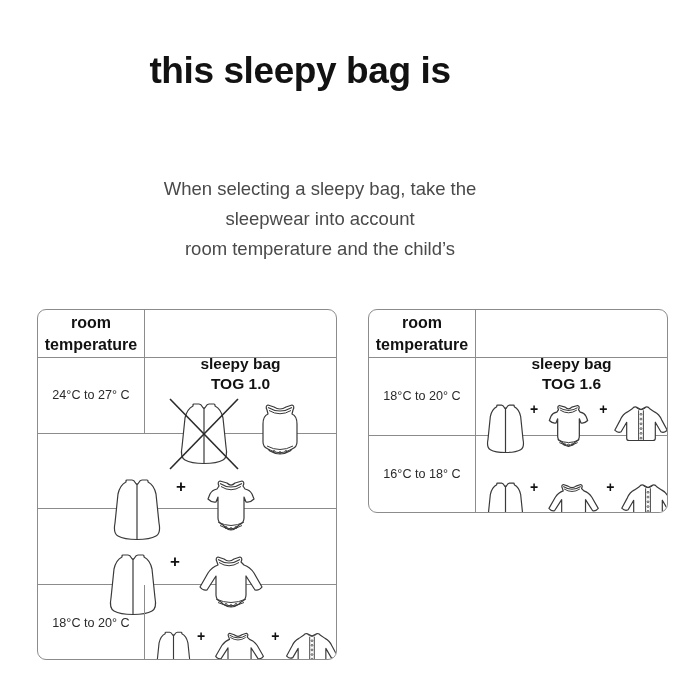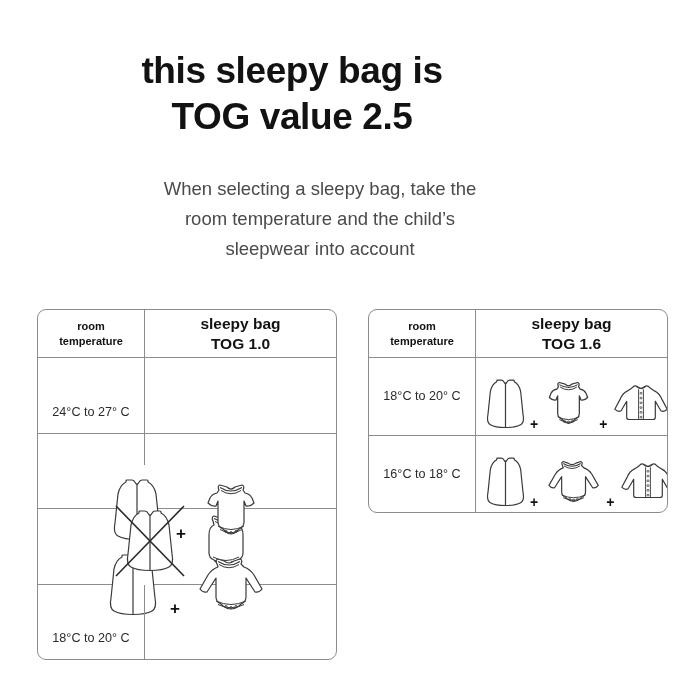--- a/index.html
+++ b/index.html
@@ -8,21 +8,21 @@
     background:#ffffff;
     font-family:"Liberation Sans", sans-serif;
     color:#1a1a1a;
     position:relative;
     overflow:hidden;
   }
 
   
   .title {
     position:absolute;
-    left:0; top:48px; width:584px;
+    left:8px; top:48px; width:584px;
     text-align:center;
     font-size:37px;
     font-weight:bold;
     line-height:1.25;
     letter-spacing:-0.4px;
     color:#121212;
   }
   .title .line { display:block; }
 
   .subtitle {
@@ -58,33 +58,33 @@
     flex:0 0 107px;
     border-right:1px solid #8c8c8c;
     display:flex;
     align-items:center;
     justify-content:center;
     text-align:center;
   }
   .cell-items {
     flex:1 1 auto;
     display:flex;
-    align-items:flex-end;
+    align-items:flex-start;
     justify-content:center;
     gap:2px;
     padding:4px 8px;
     margin-top:40px;
   }
 
   .row.header { height:48px; }
-  #table-left .row.body  { height:75.6px;flex-direction:column; }
+  #table-left .row.body  { height:75.6px; }
   #table-right .row.body { height:77.5px; }
 
   .hdr-text {
-    font-size:11px;
+    font-size:16px;
     font-weight:bold;
     line-height:1.34;
     color:#121212;
   }
   .hdr-text .line { display:block; }
   .hdr-bag {
     font-size:15.5px;
     font-weight:bold;
     line-height:1.28;
     color:#121212;
@@ -116,27 +116,26 @@
     position:absolute; left:-9px; top:-5px;
     width:calc(100% + 18px); height:calc(100% + 10px);
     pointer-events:none;
   }
 </style>
 </head>
 <body>
 
 <div class="title">
   <span class="line">this sleepy bag is</span>
-  <span class="line">TOG value 2.5</span>
 </div>
 
 <div class="subtitle">
   <span class="line">When selecting a sleepy bag, take the</span>
+  <span class="line">sleepwear into account</span>
   <span class="line">room temperature and the child’s</span>
-  <span class="line">sleepwear into account</span>
 </div>
 
 <div class="tog-table" id="table-left">
 
   <div class="row header">
     <div class="cell-temp">
       <div class="hdr-text">
         <span class="line">room</span>
         <span class="line">temperature</span>
       </div>

